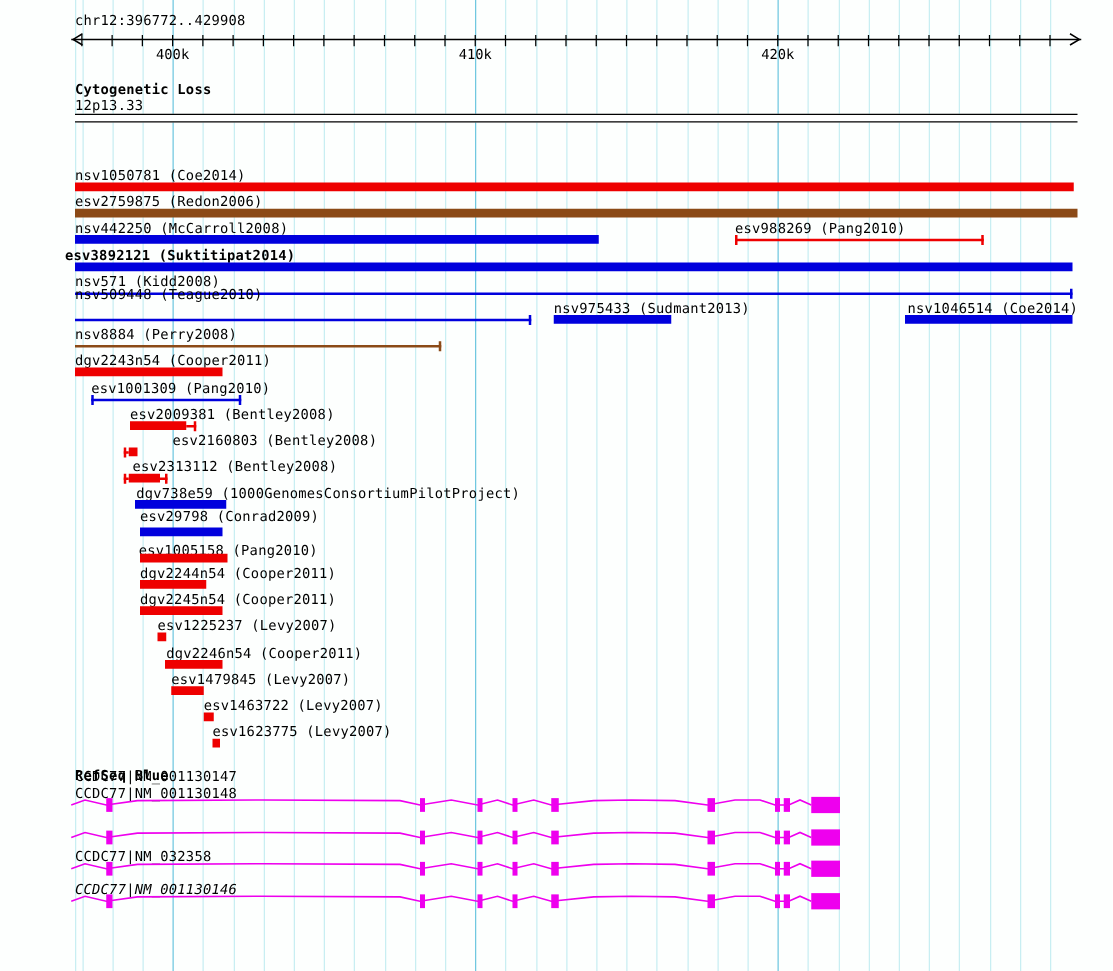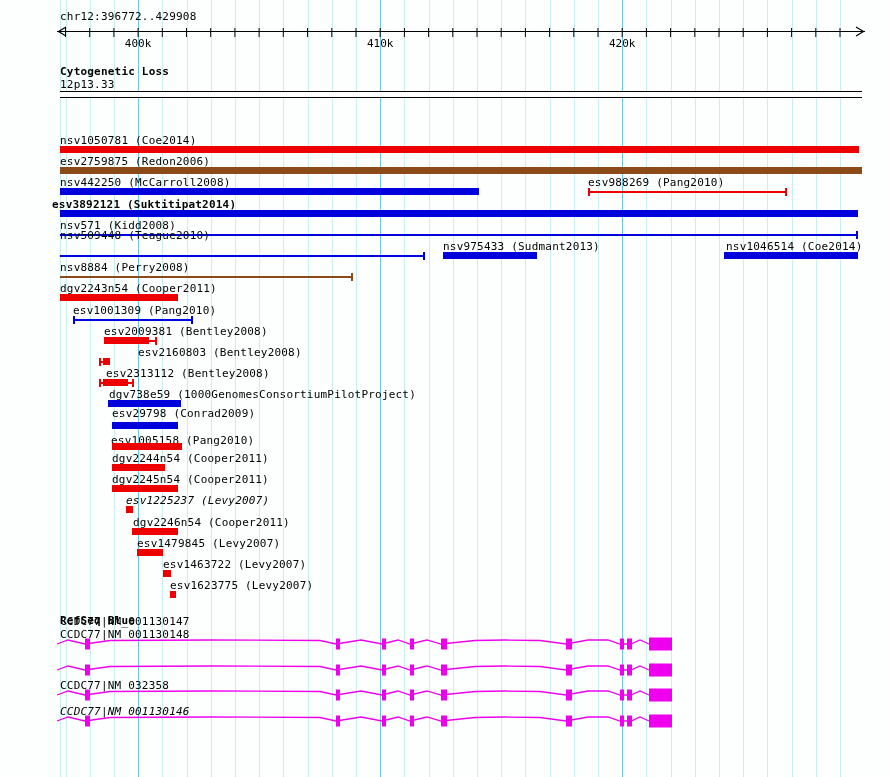--- a/index.html
+++ b/index.html
@@ -150,21 +150,21 @@
       <div class="lbl" style="left: 109px; top: 389px; text-align: center;">dgv738e59 (1000GenomesConsortiumPilotProject)</div>
       <div class="vbar" style="left: 108px; top: 400px; width: 73px; height: 7px; background: rgb(0, 0, 221);"></div>
       <div class="lbl" style="left: 111px; top: 435px;">esv1005158 (Pang2010)</div>
       <div class="vbar" style="left: 112px; top: 422px; width: 66px; height: 7px; background: rgb(0, 0, 221);"></div>
       <div class="lbl" style="left: 112px; top: 408px;">esv29798 (Conrad2009)</div>
       <div class="vbar" style="left: 112px; top: 443px; width: 70px; height: 7px; background: rgb(238, 0, 0);"></div>
       <div class="lbl" style="left: 112px; top: 453px;">dgv2244n54 (Cooper2011)</div>
       <div class="vbar" style="left: 112px; top: 464px; width: 53px; height: 7px; background: rgb(238, 0, 0);"></div>
       <div class="lbl" style="left: 112px; top: 474px;">dgv2245n54 (Cooper2011)</div>
       <div class="vbar" style="left: 112px; top: 485px; width: 66px; height: 7px; background: rgb(238, 0, 0);"></div>
-      <div class="lbl" style="left: 126px; top: 495px; font-style: italic;">esv1225237 (Levy2007)</div>
+      <div class="lbl" style="left: 126px; top: 495px;">esv1225237 (Levy2007)</div>
       <div class="vbar" style="left: 126px; top: 506px; width: 7px; height: 7px; background: rgb(238, 0, 0);"></div>
       <div class="lbl" style="left: 133px; top: 517px;">dgv2246n54 (Cooper2011)</div>
       <div class="vbar" style="left: 132px; top: 528px; width: 46px; height: 7px; background: rgb(238, 0, 0);"></div>
       <div class="lbl" style="left: 137px; top: 538px;">esv1479845 (Levy2007)</div>
       <div class="vbar" style="left: 137px; top: 549px; width: 26px; height: 7px; background: rgb(238, 0, 0);"></div>
       <div class="lbl" style="left: 163px; top: 559px;">esv1463722 (Levy2007)</div>
       <div class="vbar" style="left: 163px; top: 570px; width: 8px; height: 7px; background: rgb(238, 0, 0);"></div>
       <div class="lbl" style="left: 170px; top: 580px;">esv1623775 (Levy2007)</div>
       <div class="vbar" style="left: 170px; top: 591px; width: 6px; height: 7px; background: rgb(238, 0, 0);"></div>
     </div>

